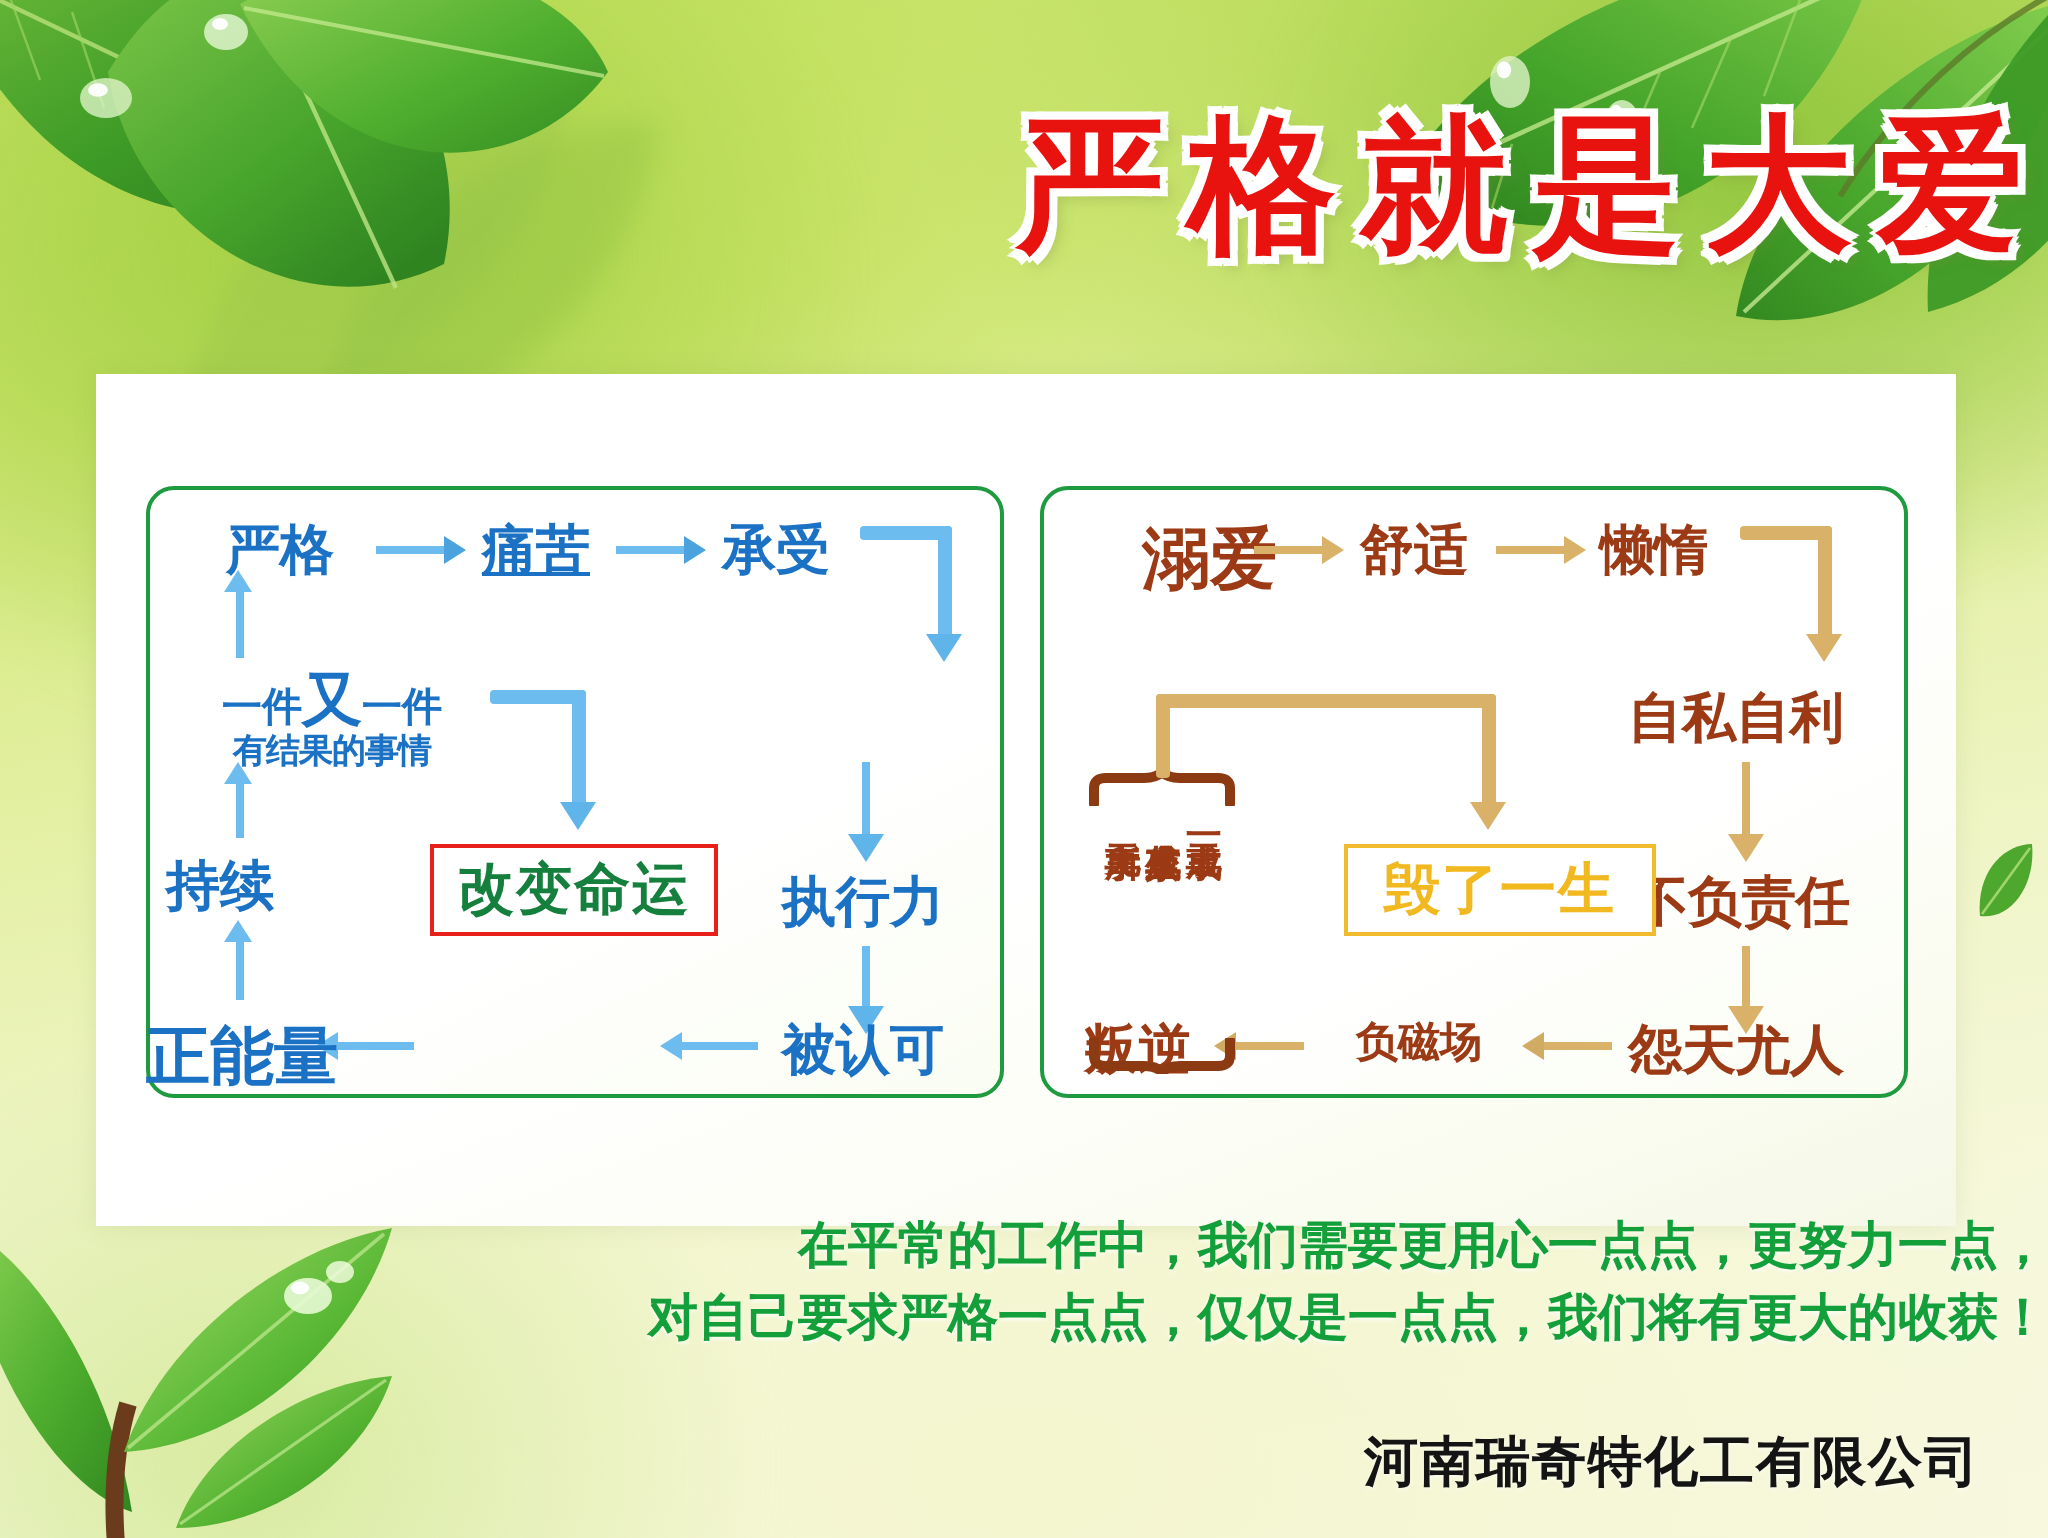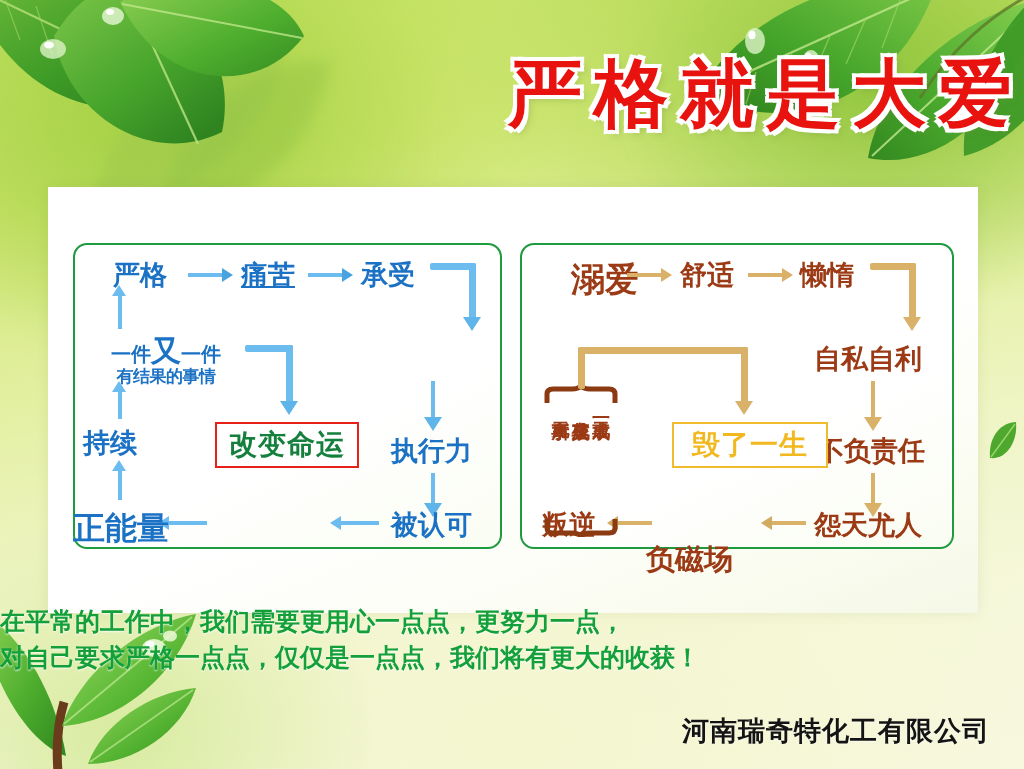--- a/index.html
+++ b/index.html
@@ -127,24 +127,24 @@
   }
 
   
   #node-again{position:absolute;left:16px;top:90px;width:150px;text-align:center;}
   #again-l1{font-size:20px;font-weight:bold;color:#1b72c4;line-height:1.05;white-space:nowrap;}
   #again-l1 .big{font-size:30px;}
   #again-l2{font-size:17px;font-weight:bold;color:#1b72c4;line-height:1.1;white-space:nowrap;letter-spacing:-0.5px;}
 
   
   #slogan{
-    position:absolute;left:0;right:0;top:606px;text-align:left;
+    position:absolute;left:0;right:0;top:606px;text-align:right;
     color:#13a03a;font-weight:bold;font-size:25px;line-height:1.45;
     text-shadow:0 1px 2px rgba(255,255,255,.85);
-    font-family:Liberation Mono, monospace;
+    font-family:Liberation Serif, serif;
   }
   #slogan div{white-space:nowrap;}
 
   
   #company{
     position:absolute;right:34px;top:713px;
     color:#141414;font-weight:bold;font-size:27px;letter-spacing:1px;
     white-space:nowrap;text-shadow:0 1px 2px rgba(255,255,255,.6);
     font-family:"DejaVu Sans","Liberation Sans",sans-serif;
   }
@@ -370,21 +370,21 @@
       <div class="node brown" style="left:292px;top:96px;font-size:27px;">自私自利</div>
       <div class="arr arr-v ar-gold" style="left:349px;top:136px;height:38px;"></div>
       <div class="head hd-d-gold" style="left:342px;top:172px;"></div>
       <div class="node brown" style="left:295px;top:188px;font-size:27px;">不负责任</div>
       <div class="arr arr-v ar-gold" style="left:349px;top:228px;height:32px;"></div>
       <div class="head hd-d-gold" style="left:342px;top:258px;"></div>
       <div class="node brown" style="left:292px;top:262px;font-size:27px;">怨天尤人</div>
 
       <div class="arr arr-h ar-gold" style="left:250px;top:276px;width:34px;"></div>
       <div class="head hd-l-gold" style="left:239px;top:271px;"></div>
-      <div class="node brown" style="left:124px;top:262px;font-size:29px;margin-top:33px;">负磁场</div>
+      <div class="node brown" style="left:156px;top:262px;font-size:21px;">负磁场</div>
       <div class="arr arr-h ar-gold" style="left:96px;top:276px;width:34px;"></div>
       <div class="head hd-l-gold" style="left:85px;top:271px;"></div>
       <div class="node brown" style="left:20px;top:262px;font-size:27px;">叛逆</div>
 
       <div id="idiom-block">
         <div class="brace" style="top:0;">
           <svg width="74" height="18" viewBox="0 0 74 18">
             <path d="M3 17 L3 9 Q3 4 9 4 L28 4 Q34 4 37 1 Q40 4 46 4 L65 4 Q71 4 71 9 L71 17" stroke="#8c3a12" stroke-width="5" fill="none" stroke-linecap="round" stroke-linejoin="round"></path>
           </svg>
         </div>

